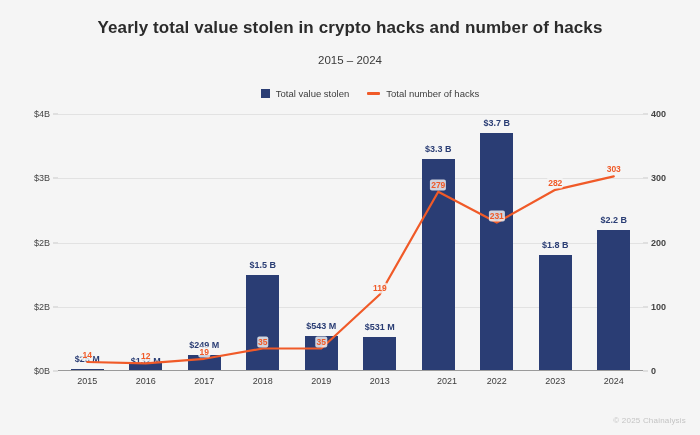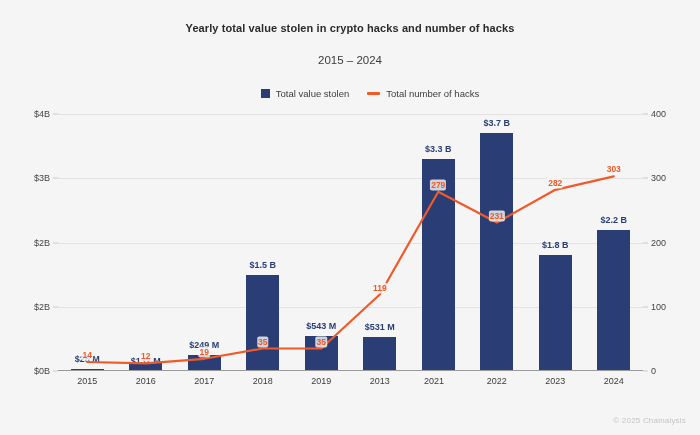--- a/index.html
+++ b/index.html
@@ -25,21 +25,21 @@
 
   
   #title-block {
     position: absolute;
     left: 0;
     top: 18px;
     width: 700px;
     text-align: center;
   }
   #chart-title {
-    font-size: 11px;
+    font-size: 17px;
     font-weight: bold;
     color: #2b2b2b;
     letter-spacing: 0.1px;
     line-height: 20px;
   }
   #chart-subtitle {
     font-size: 11.5px;
     font-weight: normal;
     color: #3a3a3a;
     margin-top: 15px;
@@ -124,20 +124,21 @@
     white-space: nowrap;
   }
   .y-tick-right {
     position: absolute;
     left: 100%;
     margin-left: 8px;
     transform: translateY(-50%);
     font-size: 9px;
     color: #444;
     white-space: nowrap;
+    font-weight: bold;
   }
   .tick-mark-left {
     position: absolute;
     right: 100%;
     width: 5px;
     height: 1px;
     background: #c9c9c9;
     transform: translateY(-50%);
   }
   .tick-mark-right {
@@ -306,21 +307,21 @@
       <div id="axis-baseline"></div>
     </div>
 
     <div id="x-axis">
         <div class="x-tick-label" style="left: 29.25px; top: 2px;">2015</div>
         <div class="x-tick-label" style="left: 87.75px; top: 2px;">2016</div>
         <div class="x-tick-label" style="left: 146.25px; top: 2px; text-align: right;">2017</div>
         <div class="x-tick-label" style="left: 204.75px; top: 2px;">2018</div>
         <div class="x-tick-label" style="left: 263.25px; top: 2px;">2019</div>
         <div class="x-tick-label" style="left: 321.75px; top: 2px;">2013</div>
-        <div class="x-tick-label" style="left: 376px; top: 2px;">2021</div>
+        <div class="x-tick-label" style="left: 389px; top: 2px;">2021</div>
         <div class="x-tick-label" style="left: 438.75px; top: 2px;">2022</div>
         <div class="x-tick-label" style="left: 497.25px; top: 2px;">2023</div>
         <div class="x-tick-label" style="left: 555.75px; top: 2px;">2024</div>
       </div>
   </div>
 
   <div id="footer-credit">© 2025 Chainalysis</div>
 </div>
 
 </body></html>

